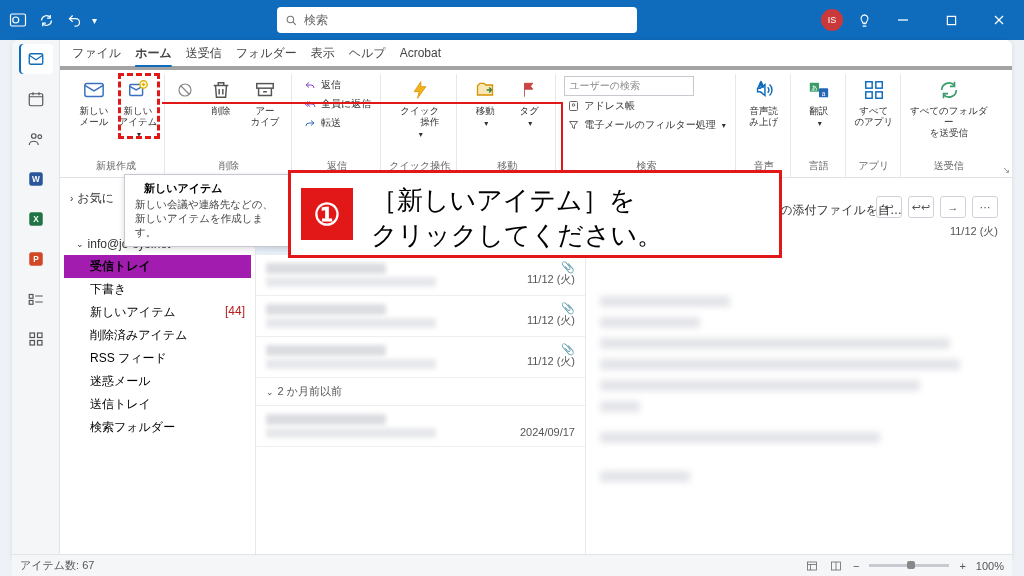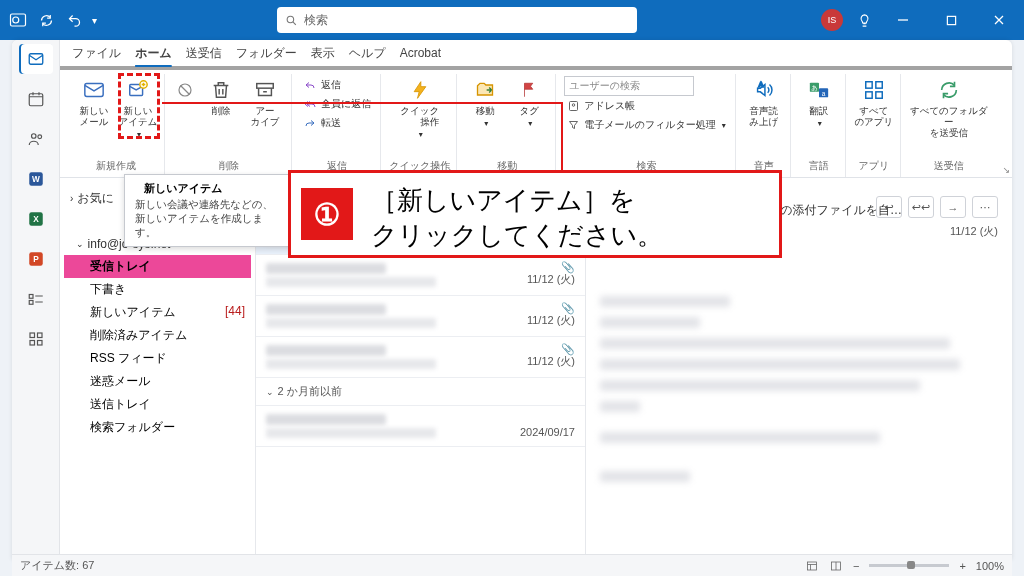--- a/index.html
+++ b/index.html
@@ -46,21 +46,21 @@
 .callout-line-v{ position:absolute; background:#e21818; width:2px; z-index:49;}
 
 .tooltip { position:absolute; background:#fff; border:1px solid #c6c9cf; padding: 6px 10px; font-size: 11px; box-shadow: 0 2px 6px rgba(0,0,0,.15); z-index:48; width: 170px;}
 .tooltip .tt-title{font-weight:bold; margin-bottom:2px;margin-left:9px;}
 
 .workspace { flex:1; display:flex; min-height:0;}
 .folders { width: 196px; border-right: 1px solid #e6e8ec; padding: 8px 4px; font-size: 12px; }
 .folders .fav { font-size:12px; color:#333; padding:4px 6px; display:flex; align-items:center; gap:4px;}
 .folders .acct { font-size:12px; color:#333; padding:4px 6px 4px 12px; display:flex; align-items:center; gap:4px;}
 .folders .folder { font-size:12px; padding:3px 6px 3px 26px; display:flex; justify-content:space-between;}
-.folders .folder.active{ background:#ec4899;align-items:flex-end;}
+.folders .folder.active{ background:#a21caf;align-items:flex-end;}
 .folders .count{ color:#b91c1c; font-weight:normal;}
 
 .msglist { width: 330px; border-right: 1px solid #e6e8ec; display:flex; flex-direction:column; font-size:12px;}
 .msglist .hdr { height: 36px; border-bottom:1px solid #eceef2; }
 .msgitem { border-bottom:1px solid #eceef2; padding: 8px 10px; display:flex; flex-direction:column; gap:3px; position:relative;}
 .msgitem .line1 { height:11px; width: 120px; background:#dcdde1; filter: blur(2px); border-radius:2px;}
 .msgitem .line2 { height:10px; width: 170px; background:#e7e8eb; filter: blur(2px); border-radius:2px;}
 .msgitem .date { position:absolute; right:10px; bottom:8px; font-size:11px; color:#555;}
 .msgitem .clip { position:absolute; right:10px; top:6px; font-size:11px; color:#777;}
 .group-hdr{ padding:6px 10px; font-size:11px; color:#555; border-bottom:1px solid #eceef2; display:flex; align-items:center; gap:4px;}

